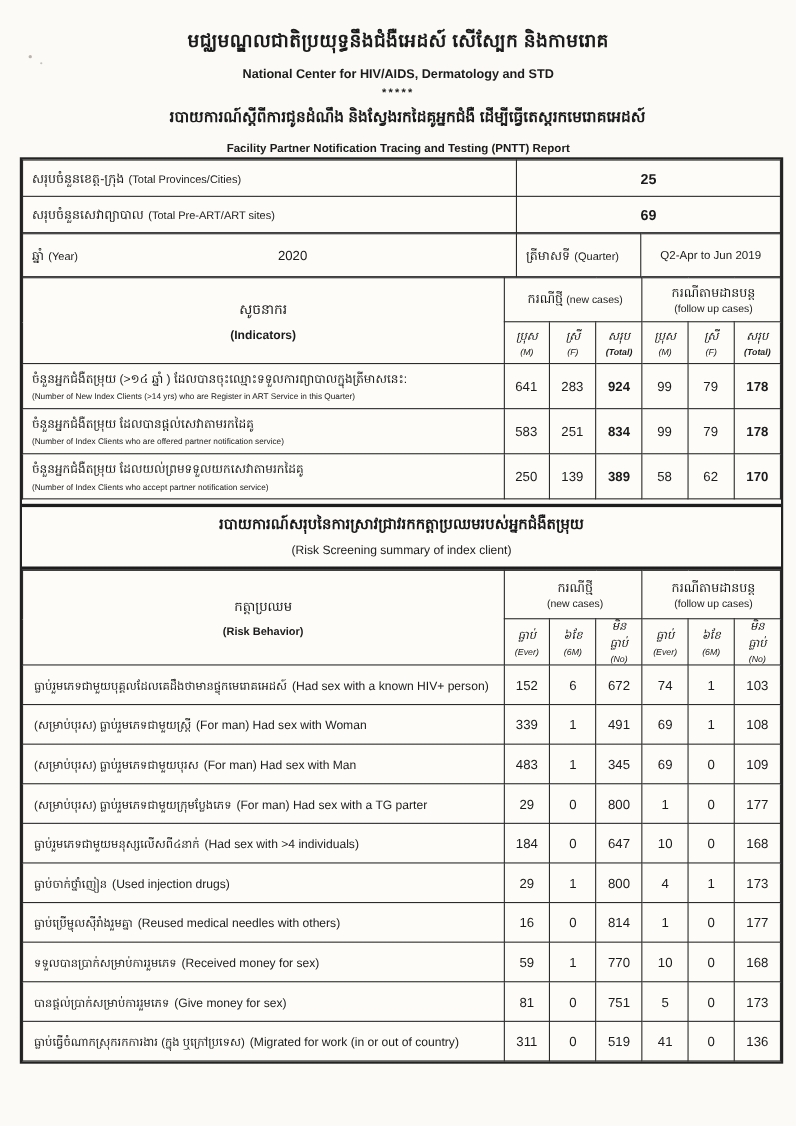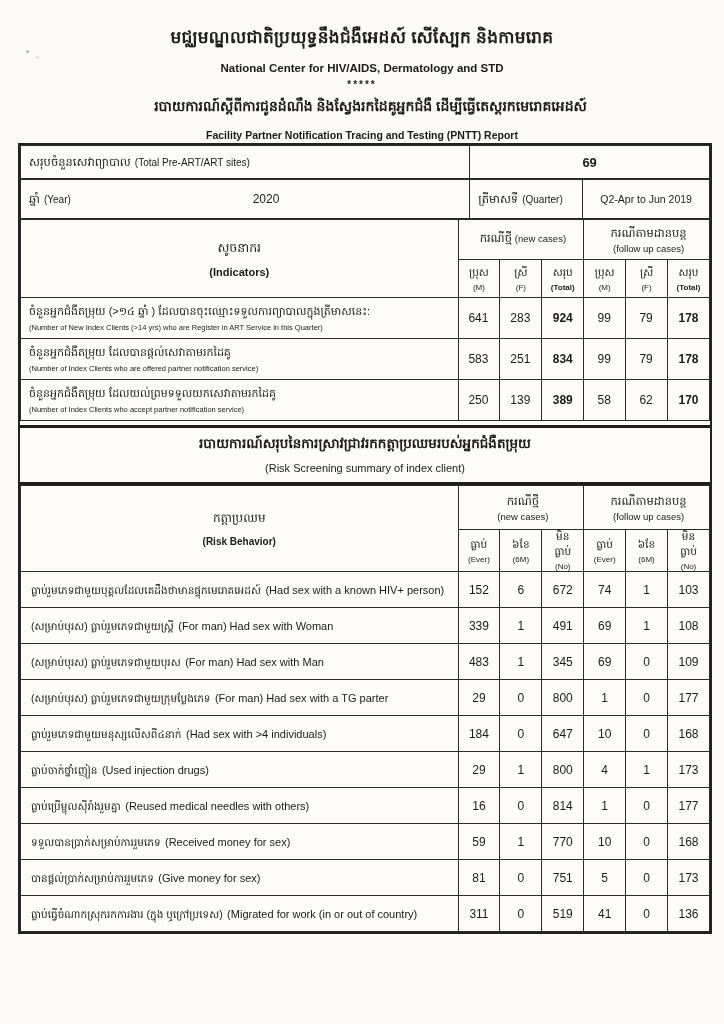--- a/index.html
+++ b/index.html
@@ -44,21 +44,21 @@
   .t-year td { height:39px; }
   .yearflex { display:flex; align-items:center; }
   .yearlab  { flex:0 0 auto; }
   .yearmid  { flex:1 1 auto; text-align:center; font-size:12px; }
   .qlbl     { text-align:left; }
   .qval     { text-align:center; font-size:10.5px; }
 
   
   .grpcell  { text-align:center; height:40px; font-size:10.5px;padding-left:12px; }
   .grpcell .sm { font-size:9.5px; }
-  .subcell  { text-align:center; height:38px; }
+  .subcell  { text-align:center; height:38px;font-style:italic; }
   .subcell .km { font-size:10.5px; display:block; }
   .subcell .en-s { font-size:8px; display:block; margin-top:2px; }
   .subcell .bold { font-weight:bold; }
   .headcell { text-align:center; }
   .headcell .km { font-size:12.5px; display:block; }
   .headcell .en-b { font-size:11px; font-weight:bold; display:block; margin-top:8px; }
   .indrow td { height:41px; }
   .indlbl .km { display:block; font-size:11px; }
   .num   { text-align:center; padding-right:9px; font-size:12px; }
   .tot   { text-align:center; font-weight:bold; font-size:12px; }
@@ -95,20 +95,26 @@
 <div class="doc">
 
   <table class="t-sum">
     <colgroup>
         <col style="width:65.2%">
         <col>
       </colgroup>
     <tbody>
       <tr>
         <td>
+          <span class="km">សរុបចំនួនខេត្ត-ក្រុង</span><span class="en-inline">(Total Provinces/Cities)</span>
+        </td>
+        <td class="valcell">25</td>
+      </tr>
+      <tr>
+        <td>
           <span class="km">សរុបចំនួនសេវាព្យាបាល</span><span class="en-inline">(Total Pre-ART/ART sites)</span>
         </td>
         <td class="valcell">69</td>
       </tr>
     </tbody>
   </table>
 
   <table class="t-year">
     <colgroup>
         <col style="width:65.2%">

